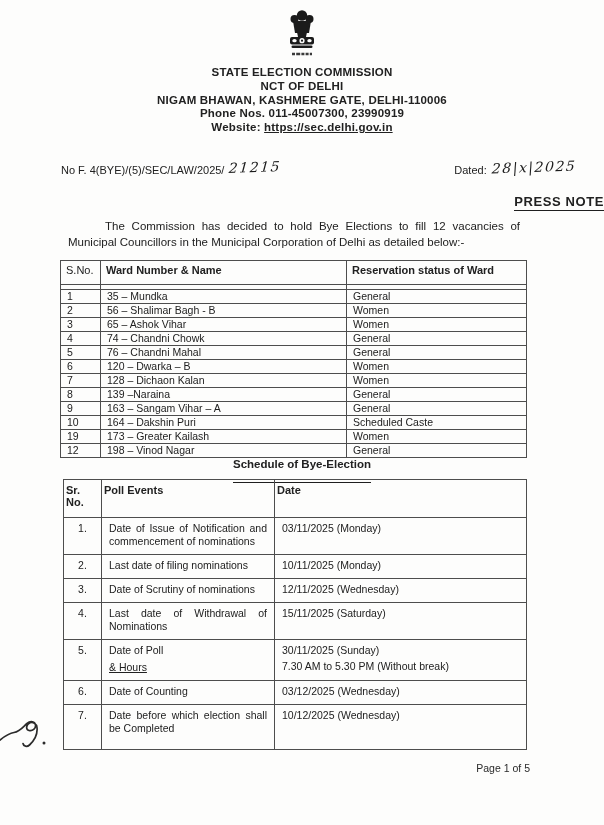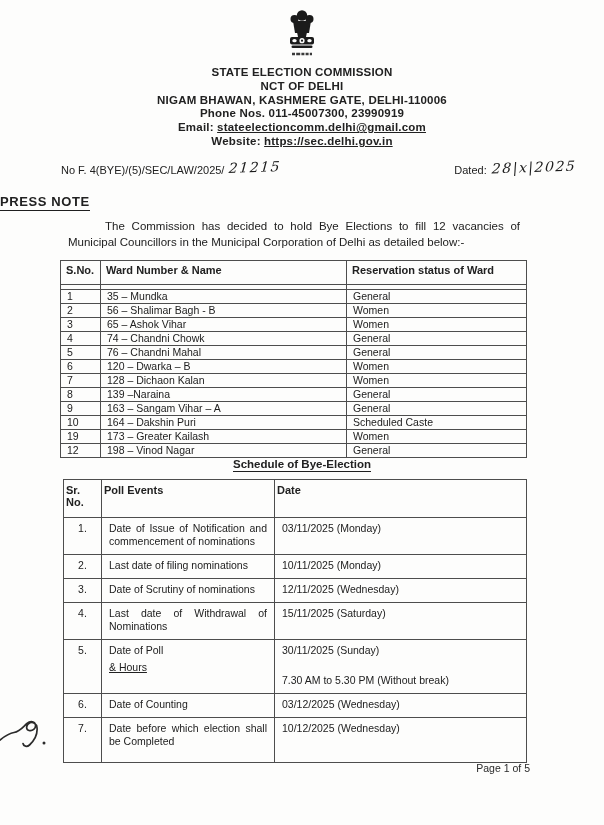--- a/index.html
+++ b/index.html
@@ -26,57 +26,57 @@
     display:flex; justify-content:space-between; align-items:flex-start;
     font-size:11px;
   }
   .hand {
     font-family:"DejaVu Serif", serif; font-style:italic;
     font-size:14px; letter-spacing:1.5px; color:#1c1c1c;
     display:inline-block; transform:skewX(-6deg) rotate(-2deg);
     margin-left:5px; position:relative; top:-2px;
   }
   
-  .title-wrap { position:absolute; top:192px; left:0; right:0; text-align:left; }
+  .title-wrap { position:absolute; top:192px; left:0; right:0; text-align:right; }
   .title {
     display:inline-block; font-weight:bold; font-size:13px; letter-spacing:.6px;
     border-bottom:1.6px solid #1f1f1f; padding-bottom:1px;
   }
   
   .intro {
     position:absolute; top:219px; left:68px; width:452px;
     font-size:11.5px; line-height:15.5px; text-align:justify; text-indent:37px;
   }
   
   table { border-collapse:collapse; position:absolute; table-layout:fixed; }
   th, td { border:1px solid #4d4d4d; vertical-align:top; overflow:hidden; }
   
   .ward-table { top:260px; left:60px; width:466px; }
   .ward-table th {
     font-size:11px; text-align:left; padding:3px 4px 6px 5px; height:24px;
     font-weight:bold;
   }
-  .ward-table th.th-sno { font-weight:bold; }
+  .ward-table th.th-sno { font-weight:normal; }
   .ward-table tr.spacer td { height:5px; padding:0; border-top:1px solid #4d4d4d; }
   .ward-table td { font-size:10.5px; line-height:11px; padding:1px 4px 1px 6px; height:13px; white-space:nowrap; }
   
   .schedule-heading-wrap { position:absolute; top:454px; left:0; right:0; text-align:center; }
   .schedule-heading {
     display:inline-block; font-weight:bold; font-size:11.5px;
-    border-bottom:1.4px solid #1f1f1f; padding-bottom:1px;
+    border-bottom:1.4px solid #1f1f1f; padding-bottom:12px;
   }
   
   .schedule-table { top:479px; left:63px; width:463px; }
   .schedule-table th { font-size:11px; font-weight:bold; text-align:left; padding:4px 2px; height:38px; }
   .schedule-table td { font-size:10.5px; line-height:13px; padding:4px 7px 6px 7px; }
   .schedule-table td.sr { text-align:center; padding-left:2px; padding-right:2px; }
   .schedule-table td.event { text-align:justify; }
   .schedule-table td.date { text-align:left; }
   .schedule-table td.event div + div { margin-top:4px;text-decoration:underline; }
-  .schedule-table td.date  div + div { margin-top:17px; }
+  .schedule-table td.date  div + div { margin-top:3px; }
   .schedule-table tr:last-child td { padding-bottom:14px; }
   
   .footer { position:absolute; top:762px; right:74px; font-size:10.5px; color:#2a2a2a; }
   .signature { position:absolute; left:0; top:712px; }
 </style>
 </head>
 <body>
 
 <div class="page">
 
@@ -101,24 +101,20 @@
       <path d="M6 45 h20" stroke="#3a3a3a" stroke-width="2.6" stroke-dasharray="3 1.2 4 1.2 3 1.2" fill="none"></path>
     </svg>
   </div>
 
   <div class="org-header">
     <div>STATE ELECTION COMMISSION</div>
     <div>NCT OF DELHI</div>
     <div>NIGAM BHAWAN, KASHMERE GATE, DELHI-110006</div>
     <div>Phone Nos. 011-45007300, 23990919</div>
     <div>
-      <span>Email:</span>
-      <span class="link">stateelectioncomm.delhi@gmail.com</span>
-    </div>
-    <div>
       <span>Website:</span>
       <span class="link">https://sec.delhi.gov.in</span>
     </div>
   </div>
 
   <div class="ref-row">
     <div>
       <span>No F. 4(BYE)/(5)/SEC/LAW/2025/</span><span class="hand">21215</span>
     </div>
     <div>

